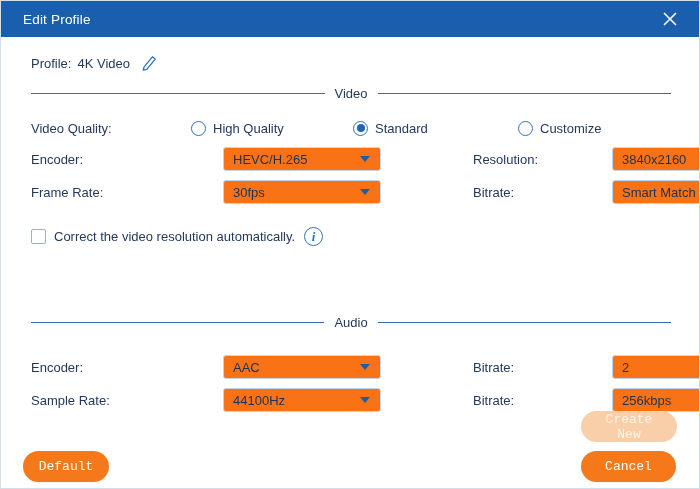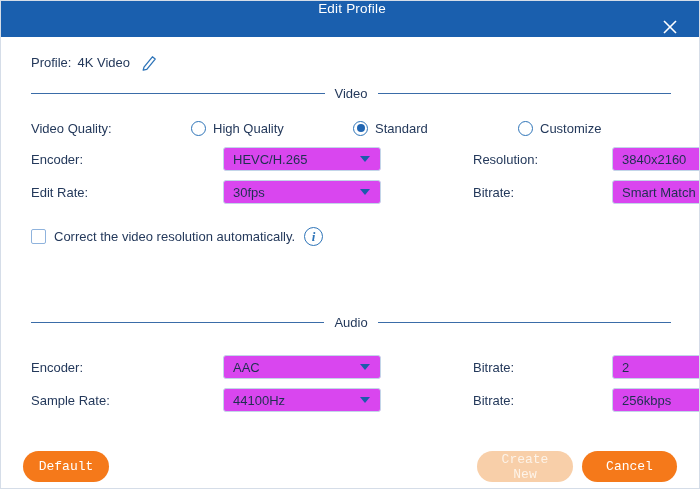--- a/index.html
+++ b/index.html
@@ -7,30 +7,30 @@
   body {
     font-family:"Liberation Sans","DejaVu Sans",sans-serif;
     background:#ffffff;
     border:1px solid #d5dde8;
     overflow:hidden;
     position:relative;
   }
   
   .titlebar {
     height:36px; background:#1a5fae; color:#ffffff;
-    display:flex; align-items:center; padding:0 18px 0 22px;flex-direction:column;
+    display:flex; align-items:center; padding:0 18px 0 22px;
   }
   .titlebar .title { font-size:13.5px; letter-spacing:.2px; }
   .close-btn {
     margin-left:auto; width:22px; height:22px; display:flex;
     align-items:center; justify-content:center; cursor:pointer;
   }
   
   .content { padding:0 28px 0 30px; }
-  .profile-row { margin-top:18px; display:flex; font-size:13px; color:#24395b; }
+  .profile-row { margin-top:18px; display:flex; align-items:center; font-size:13px; color:#24395b; }
   .profile-row .plabel { margin-right:6px; }
   .profile-row .pvalue { margin-right:10px; }
   .pencil { display:flex; align-items:center; cursor:pointer; }
 
   .divider { display:flex; align-items:center; margin-top:15px; }
   .divider .line { flex:1; height:1px; background:#3a6ca8; }
   .divider .dtext { padding:0 10px; font-size:13px; color:#24395b; }
 
   
   .radio-row { display:grid; grid-template-columns:160px 162px 165px auto; align-items:center; margin-top:17px; height:20px; }
@@ -42,21 +42,21 @@
   .rb {
     width:15px; height:15px; border-radius:50%;
     border:1.5px solid #2e74b8; background:#fff; flex:0 0 auto;
     display:flex; align-items:center; justify-content:center;
   }
   .rb.checked::after {
     content:""; width:8px; height:8px; border-radius:50%; background:#2166b2; display:block;
   }
 
   .dropdown {
-    height:24px; border:1px solid #c3d5e8; border-radius:3px; background:#d946ef;
+    height:24px; border:1px solid #c3d5e8; border-radius:3px; background:#f97316;
     display:flex; align-items:center; padding:0 10px 0 9px;
     font-size:13px; color:#1f3050; cursor:pointer;
   }
   .dropdown .dd-value { flex:1; white-space:nowrap; overflow:hidden; }
   .caret {
     width:0; height:0; border-left:5px solid transparent; border-right:5px solid transparent;
     border-top:6px solid #1b5cab; margin-left:6px;
   }
 
   .checkbox-row { display:flex; align-items:center; margin-top:23px; }
@@ -79,21 +79,21 @@
     position:absolute; left:22px; right:22px; bottom:6px;
     display:flex; align-items:flex-end;font-family:Liberation Mono, monospace;
   }
   .btn {
     height:31px; border:none; border-radius:16px; background:#f5791a;
     color:#ffffff; font-size:13px; font-family:inherit; cursor:pointer; padding:0 10px;
   }
   .btn.default { width:86px; }
   .btn.create { width:96px; background:#f8cfa9; color:#fdf3e8; cursor:default; }
   .btn.cancel { width:95px; }
-  .right-group { margin-left:auto; display:flex; gap:9px; }
+  .right-group { margin-left:auto; display:flex; gap:9px;flex-direction:column; }
 </style>
 </head>
 <body>
 
 <div class="titlebar">
   <span class="title">Edit Profile</span>
   <span class="close-btn">
     <svg width="16" height="16" viewBox="0 0 16 16">
       <line x1="2" y1="2" x2="14" y2="14" stroke="#ffffff" stroke-width="1.6"></line>
       <line x1="14" y1="2" x2="2" y2="14" stroke="#ffffff" stroke-width="1.6"></line>
@@ -142,21 +142,21 @@
       <span class="caret"></span>
     </div>
     <span class="flabel right">Resolution:</span>
     <div class="dropdown">
       <span class="dd-value">3840x2160</span>
       <span class="caret"></span>
     </div>
   </div>
 
   <div class="form-row">
-    <span class="flabel">Edit Rate:</span>
+    <span class="flabel">Frame Rate:</span>
     <div class="dropdown">
       <span class="dd-value">30fps</span>
       <span class="caret"></span>
     </div>
     <span class="flabel right">Bitrate:</span>
     <div class="dropdown">
       <span class="dd-value">Smart Match</span>
       <span class="caret"></span>
     </div>
   </div>

